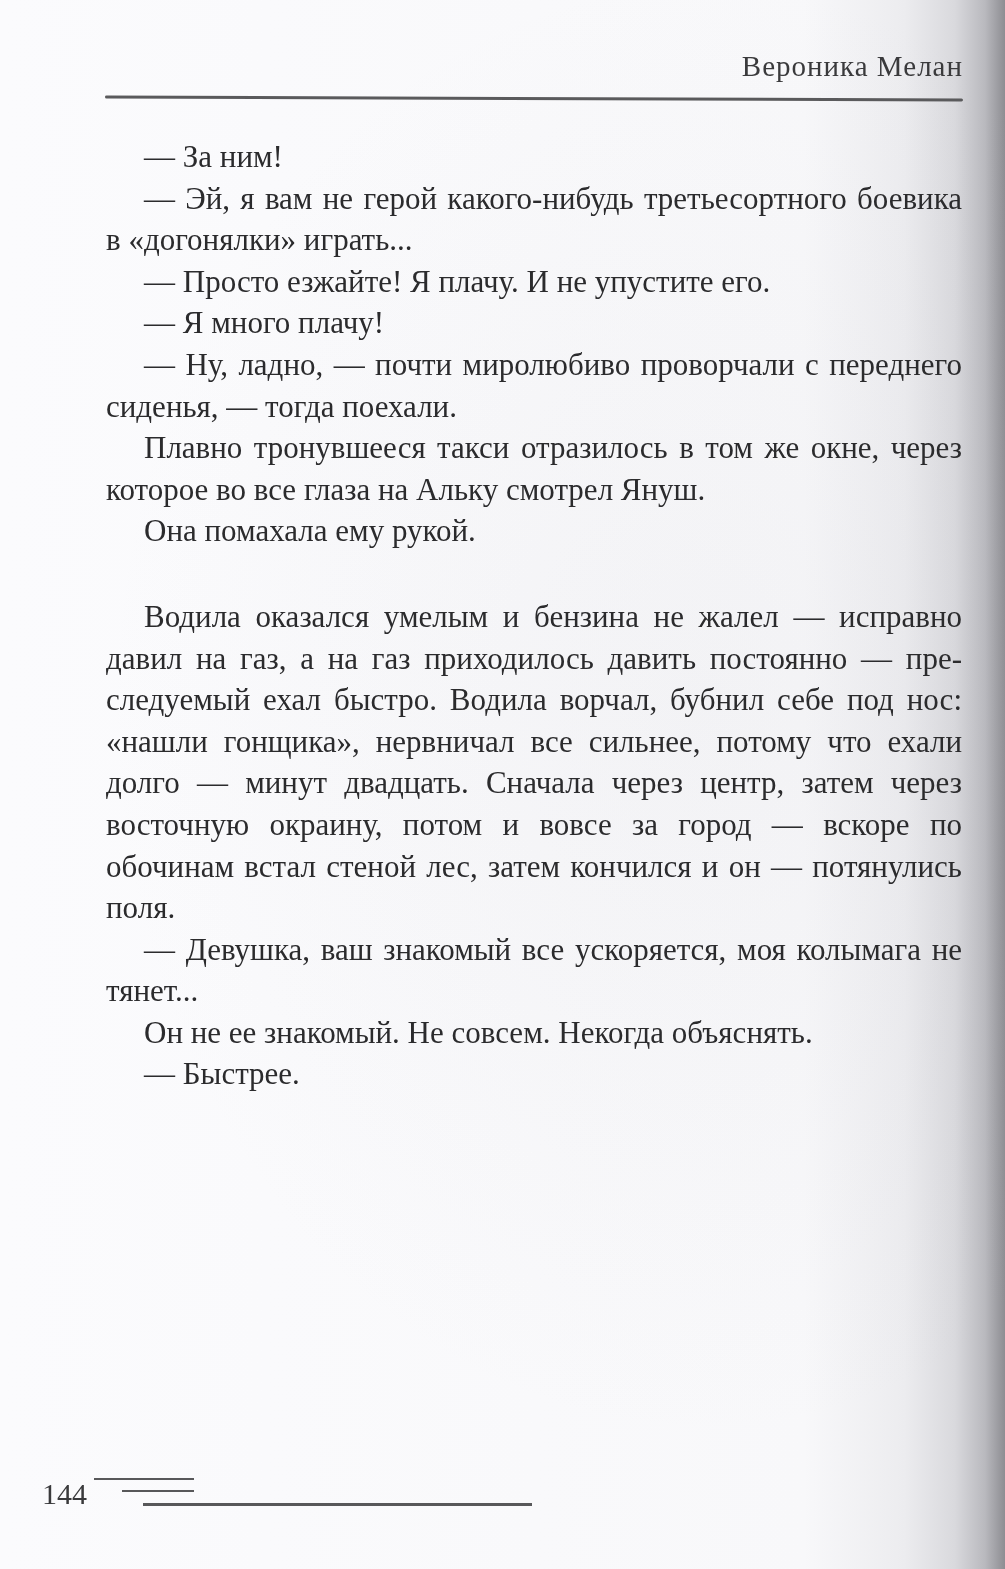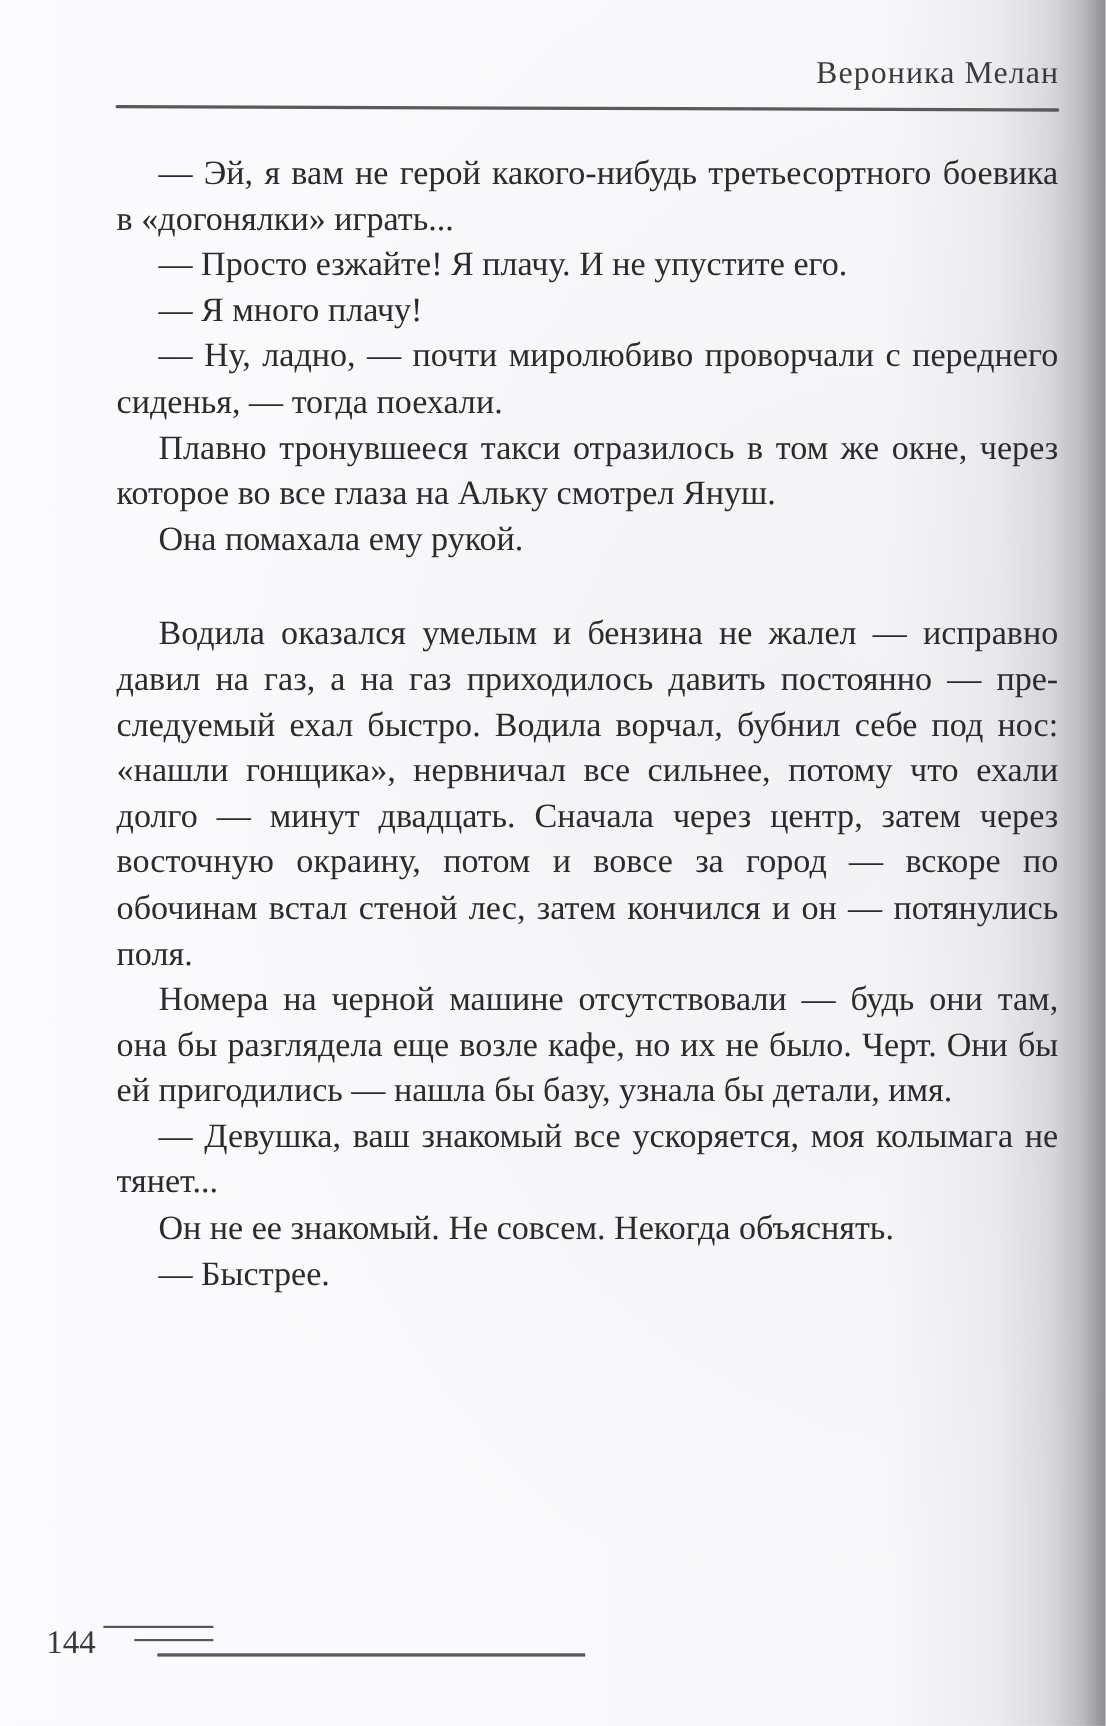--- a/index.html
+++ b/index.html
@@ -88,28 +88,28 @@
 </head>
 <body>
 
 <div class="page">
   <div class="bleed"></div>
 
   <div class="running-head">Вероника Мелан</div>
   <div class="head-rule"></div>
 
   <div class="text-block">
+    <p class="para">— За ним!</p>
     <p class="para">— Эй, я вам не герой какого-нибудь третьесортного бо­евика в «догонялки» играть...</p>
     <p class="para">— Просто езжайте! Я плачу. И не упустите его.</p>
     <p class="para">— Я много плачу!</p>
     <p class="para">— Ну, ладно, — почти миролюбиво проворчали с перед­него сиденья, — тогда поехали.</p>
     <p class="para">Плавно тронувшееся такси отразилось в том же окне, че­рез которое во все глаза на Альку смотрел Януш.</p>
     <p class="para">Она помахала ему рукой.</p>
     <p class="para gap">Водила оказался умелым и бензина не жалел — исправно давил на газ, а на газ приходилось давить постоянно — пре­следуемый ехал быстро. Водила ворчал, бубнил себе под нос: «нашли гонщика», нервничал все сильнее, потому что ехали долго — минут двадцать. Сначала через центр, затем через восточную окраину, потом и вовсе за город — вскоре по обочинам встал стеной лес, затем кончился и он — потяну­лись поля.</p>
-    <p class="para">Номера на черной машине отсутствовали — будь они там, она бы разглядела еще возле кафе, но их не было. Черт. Они бы ей пригодились — нашла бы базу, узнала бы детали, имя.</p>
     <p class="para">— Девушка, ваш знакомый все ускоряется, моя колыма­га не тянет...</p>
     <p class="para">Он не ее знакомый. Не совсем. Некогда объяснять.</p>
     <p class="para">— Быстрее.</p>
   </div>
 
   <div class="footer">
     <span class="page-number">144</span>
     <div class="rule r1"></div>
     <div class="rule r2"></div>
     <div class="rule r3"></div>

